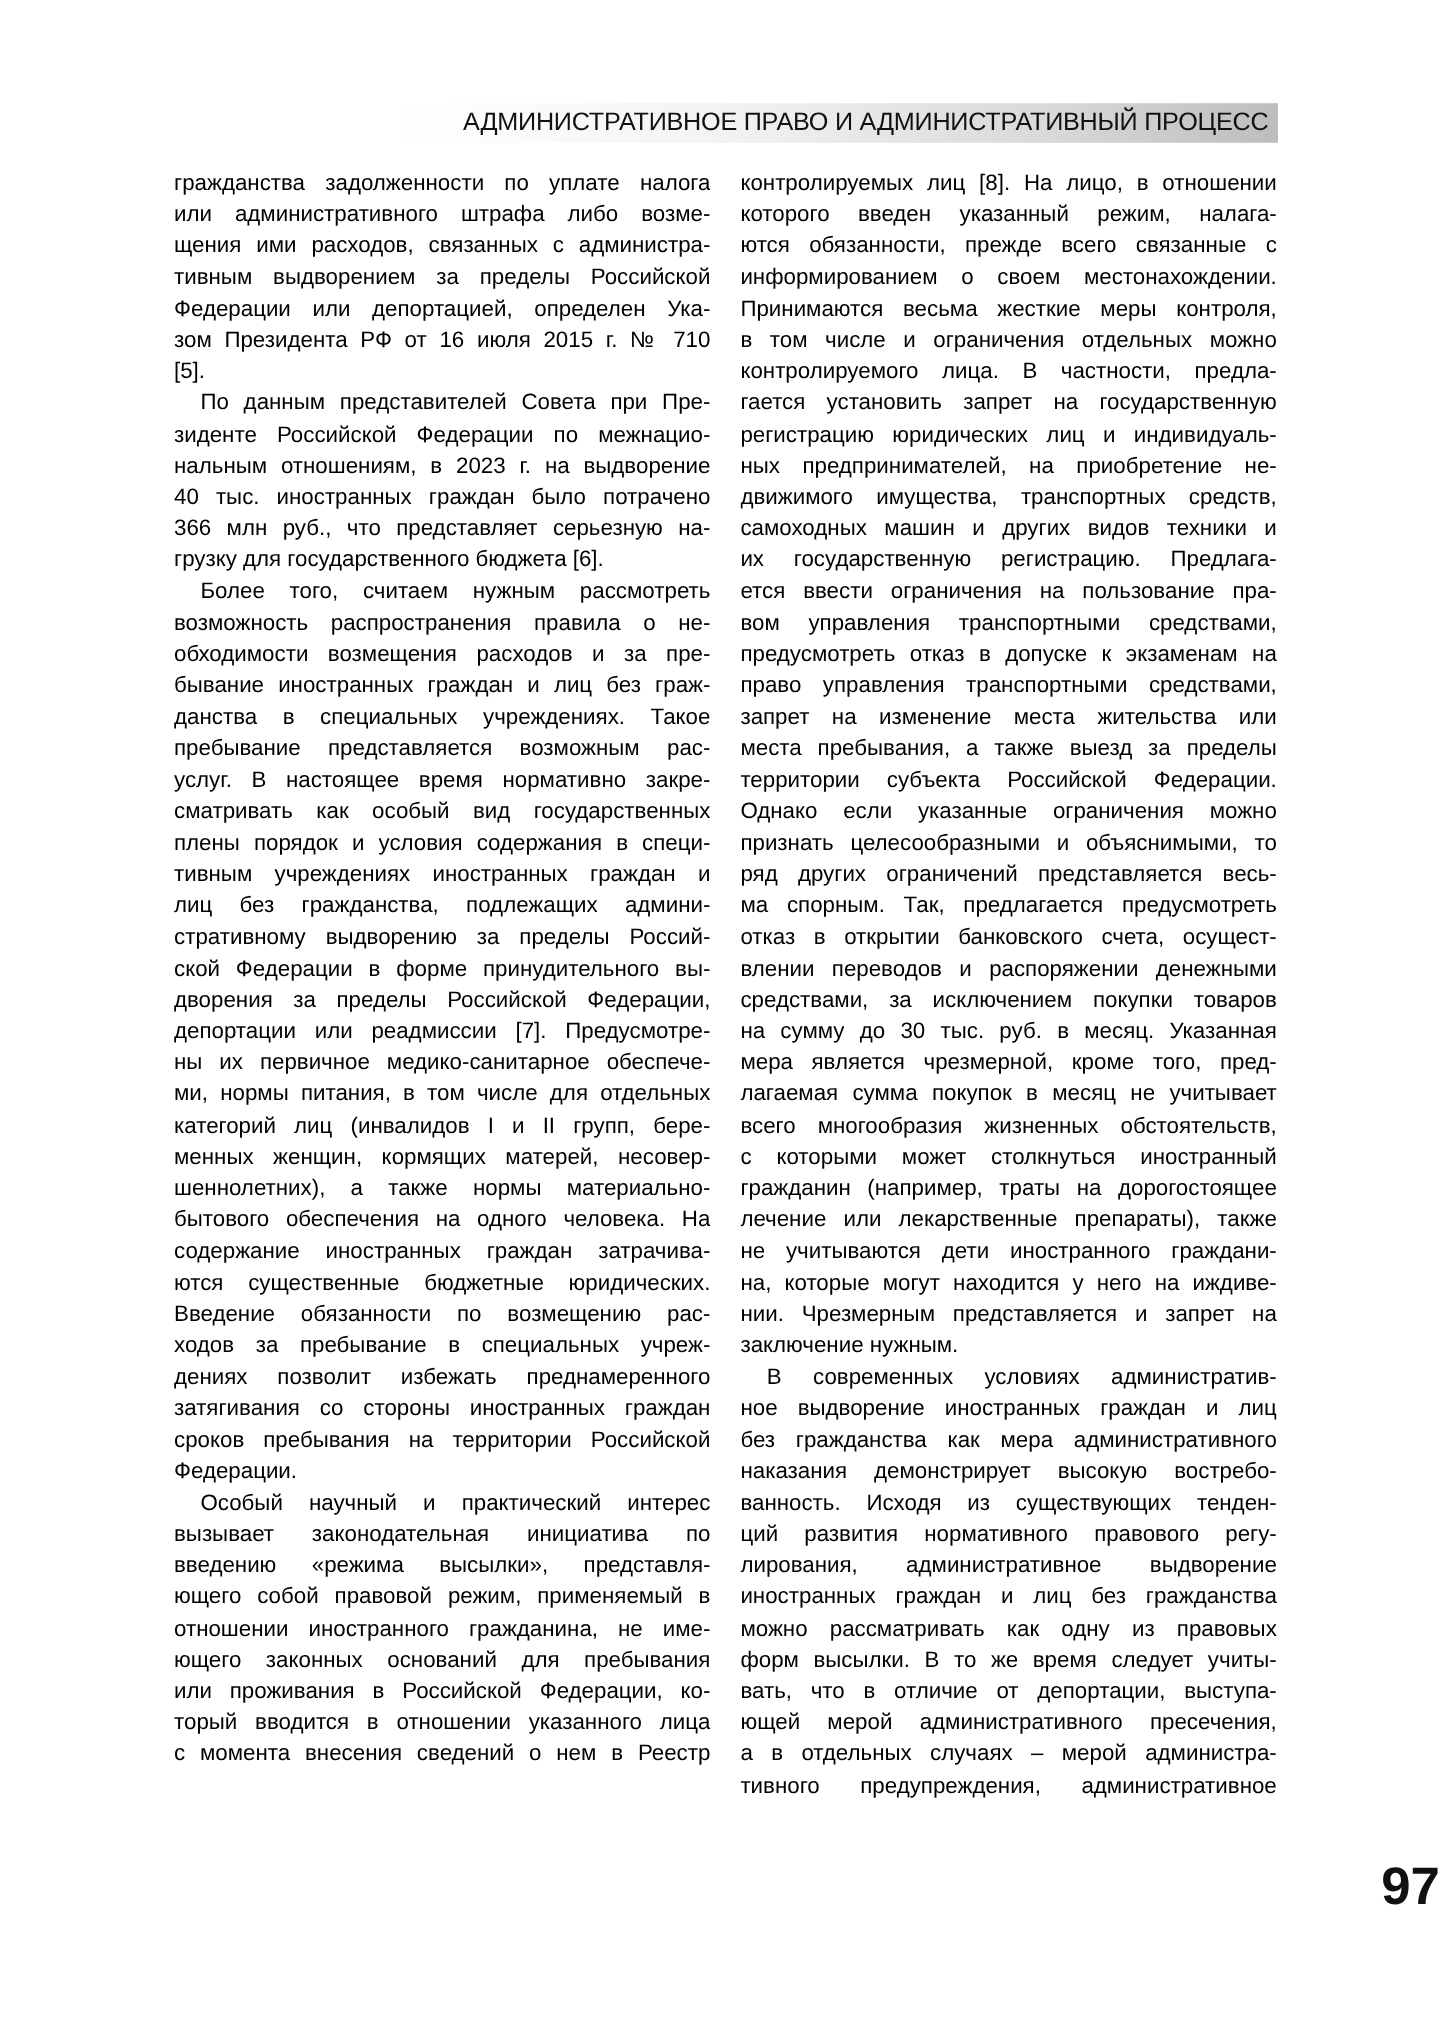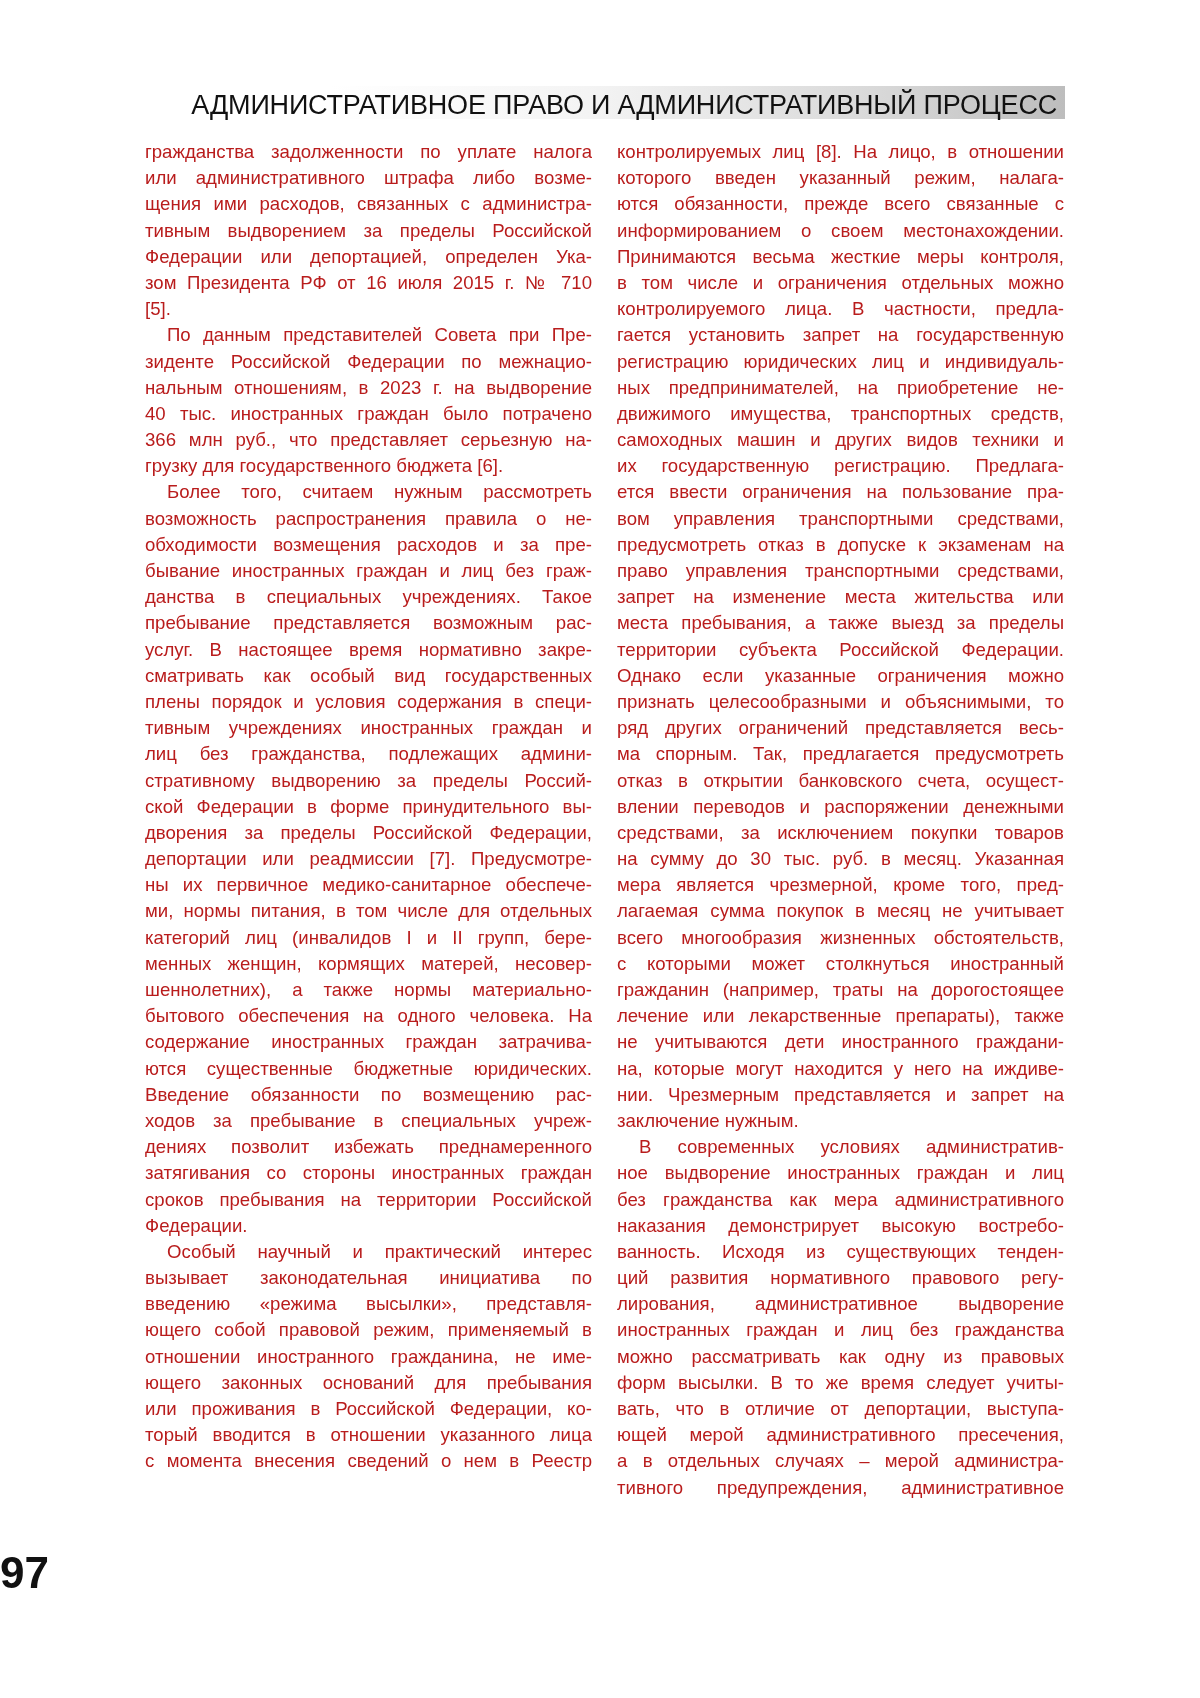--- a/index.html
+++ b/index.html
@@ -3,37 +3,37 @@
 <meta charset="utf-8">
 <style>
   html, body { margin: 0; padding: 0; background: #ffffff; }
   body { width: 1200px; height: 1698px; position: relative; overflow: hidden; }
   .header-band {
     position: absolute; left: 330px; top: 86px; width: 735px; height: 33px;
     background: linear-gradient(to right, #ffffff 0%, #f4f4f4 35%, #d8d8d8 75%, #bdbdbd 100%);
   }
   .header-title {
     position: absolute; right: 8px; top: 4px;
-    font-family: "Liberation Sans", sans-serif; font-size: 27px; color: #111;
+    font-family: "Liberation Sans", sans-serif; font-size: 21px; color: #111;
     letter-spacing: -0.2px; white-space: nowrap;
   }
   .col {
     position: absolute; top: 139px; width: 447px;
-    font-family: "Liberation Sans", sans-serif; font-size: 18.6px; color: #b91c1c;
+    font-family: "Liberation Sans", sans-serif; font-size: 18.6px; color: #000000;
   }
   .col-left { left: 145px; }
   .col-right { left: 617px; }
   .line {
     display: block; height: 26.2px; line-height: 26.2px;
     text-align: justify; text-align-last: justify; white-space: nowrap; overflow: hidden;
   }
   .line.last { text-align-last: left; }
   .line.indent { padding-left: 22px; }
   .page-number {
-    position: absolute; left: 0; width: 1200px; top: 1548px; text-align: left;
+    position: absolute; left: 0; width: 1200px; top: 1548px; text-align: right;
     font-family: "Liberation Sans", sans-serif; font-weight: bold; font-size: 44px; color: #111;
   }
 </style>
 </head>
 <body>
 
 <div class="header-band">
   <span class="header-title">АДМИНИСТРАТИВНОЕ ПРАВО И АДМИНИСТРАТИВНЫЙ ПРОЦЕСС</span>
 </div>
 

